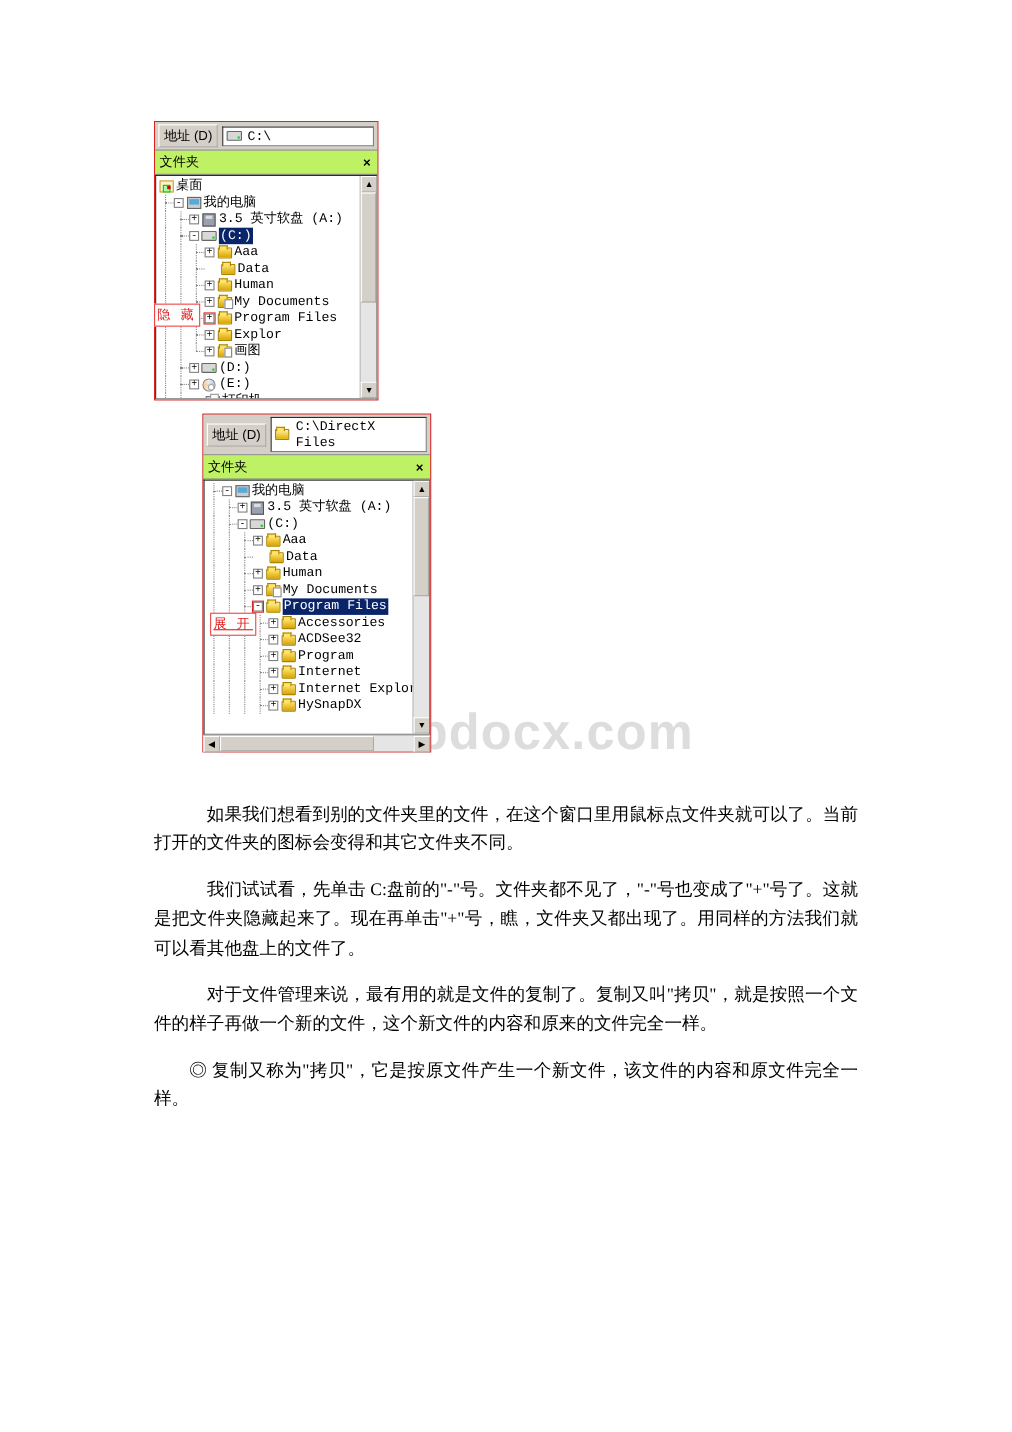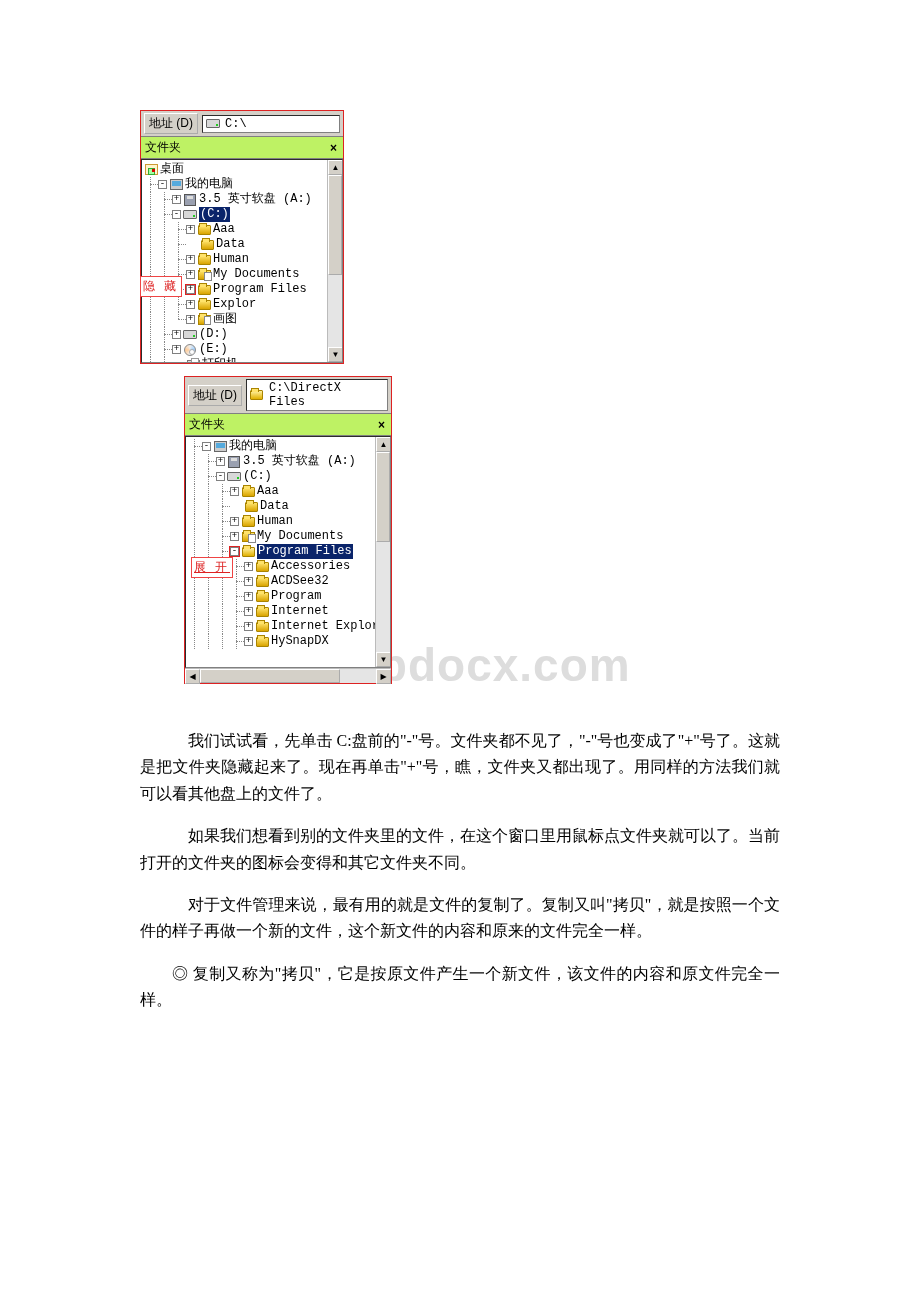--- a/index.html
+++ b/index.html
@@ -833,19 +833,19 @@
       <div class="arrow">◀</div>
       <div class="track">
           <div class="thumb"></div>
         </div>
       <div class="arrow">▶</div>
     </div>
     <div class="callout" style="left:6px; top:180px;text-decoration:underline;">展 开</div>
   </div>
 
   <div class="prose zfront">
+    <p class="indent1">如果我们想看到别的文件夹里的文件，在这个窗口里用鼠标点文件夹就可以了。当前打开的文件夹的图标会变得和其它文件夹不同。</p>
     <p class="indent1">我们试试看，先单击 C:盘前的"-"号。文件夹都不见了，"-"号也变成了"+"号了。这就是把文件夹隐藏起来了。现在再单击"+"号，瞧，文件夹又都出现了。用同样的方法我们就可以看其他盘上的文件了。</p>
-    <p class="indent1">如果我们想看到别的文件夹里的文件，在这个窗口里用鼠标点文件夹就可以了。当前打开的文件夹的图标会变得和其它文件夹不同。</p>
     <p class="indent1">对于文件管理来说，最有用的就是文件的复制了。复制又叫"拷贝"，就是按照一个文件的样子再做一个新的文件，这个新文件的内容和原来的文件完全一样。</p>
     <p class="indent2">◎ 复制又称为"拷贝"，它是按原文件产生一个新文件，该文件的内容和原文件完全一样。</p>
   </div>
 
 </div>
 
 </body></html>

